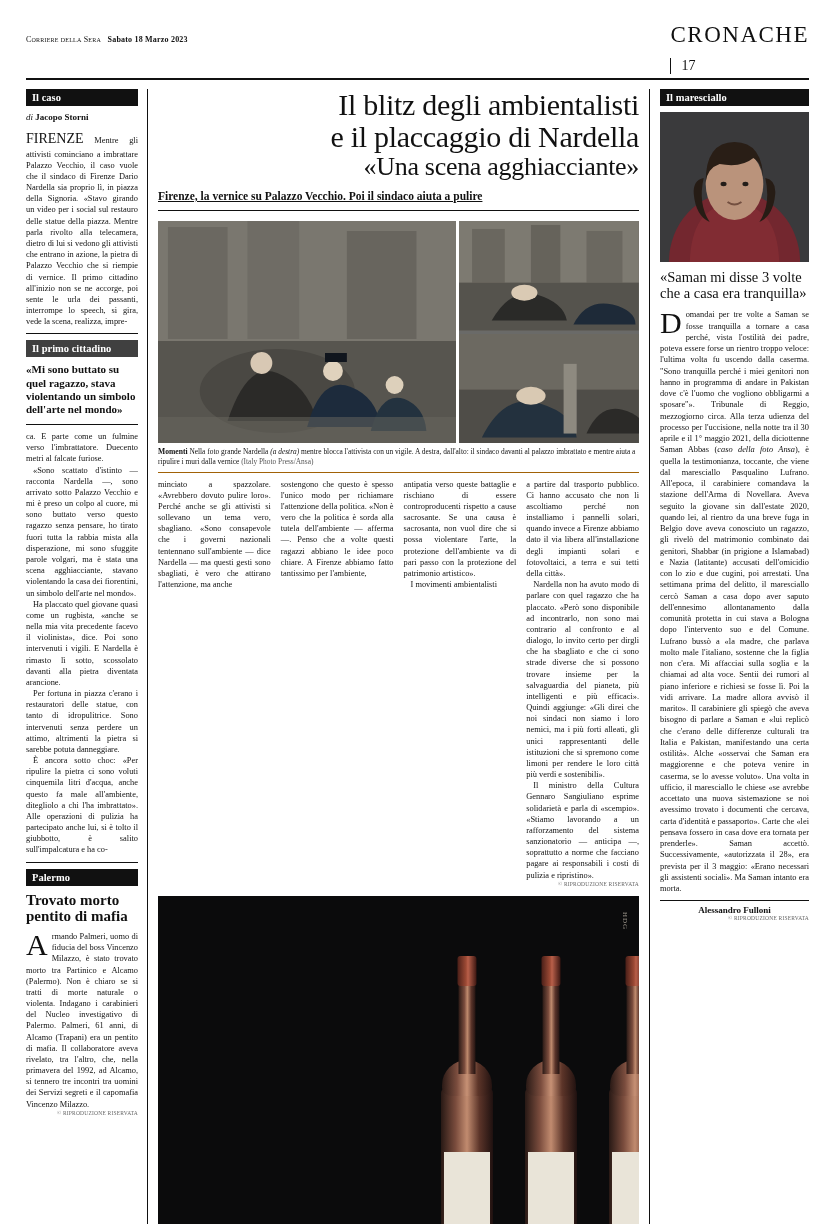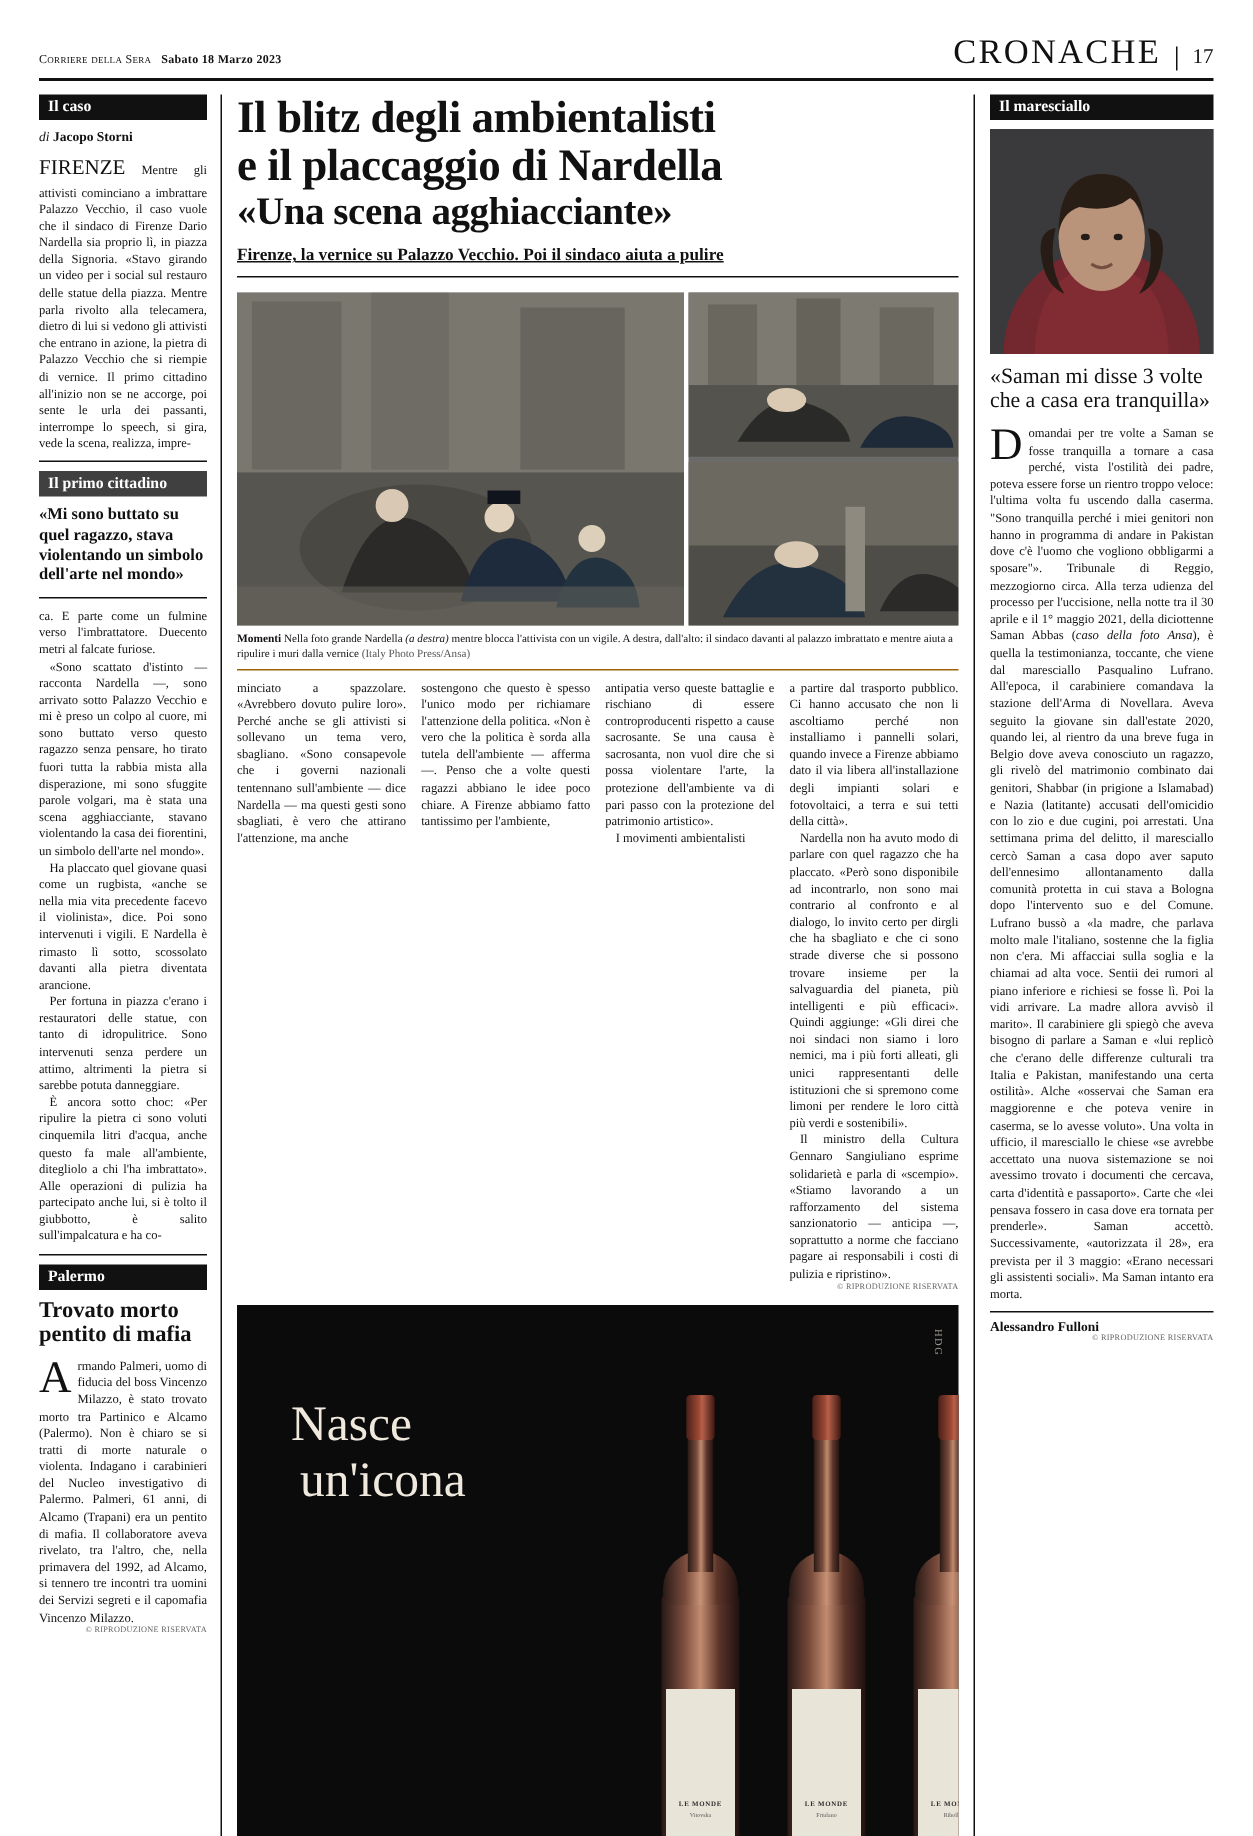--- a/index.html
+++ b/index.html
@@ -30,20 +30,21 @@
   .masthead-left {
     font-size: 8px;
     letter-spacing: .2px;
   }
   .masthead-left .paper { font-variant: small-caps; }
   .masthead-left .date { font-weight: bold; }
   .masthead-right {
     display:flex;
     align-items: baseline;
     gap: 10px;
+    flex-direction: column;
   }
   .section-name {
     font-size: 23px;
     letter-spacing: 1.5px;
     font-family: "Liberation Serif", serif;
   }
   .page-no {
     font-size: 14px;
     border-left: 1px solid #111;
     padding-left: 10px;
@@ -74,23 +75,24 @@
     font-size: 9px;
     font-style: italic;
     margin-bottom: 8px;
   }
   .byline b { font-style: normal; }
 
   
   .headline {
     font-size: 30px;
     line-height: 1.06;
-    font-weight: bold;
+    font-weight: normal;
     margin: 0 0 2px 0;
     letter-spacing: -0.3px;
+    text-align: right;
   }
   .headline .l3 { font-size: 26px; display:block; }
   .subhead {
     font-size: 11.5px;
     font-weight: bold;
     margin: 10px 0 10px 0;
     border-bottom: 1px solid #111;
     padding-bottom: 8px;
     text-decoration: underline;
   }
@@ -160,21 +162,21 @@
   .right-body p { margin:0; text-indent: 7px; }
   .right-body p:first-of-type { text-indent:0; }
   .dropcap {
     float:left;
     font-size: 30px;
     line-height: 24px;
     padding: 2px 4px 0 0;
     font-family: "Liberation Serif", serif;
   }
   .sign {
-    text-align:left;
+    text-align:center;
     font-weight:bold;
     font-size: 9px;
     border-top: 1px solid #111;
     margin-top: 6px;
     padding-top: 4px;
   }
   .repro {
     text-align:right;
     font-size: 5.5px;
     color:#666;
@@ -403,24 +405,20 @@
         <div class="body-text" style="flex:1">
           <p>a partire dal trasporto pubblico. Ci hanno accusato che non li ascoltiamo perché non installiamo i pannelli solari, quando invece a Firenze abbiamo dato il via libera all'installazione degli impianti solari e fotovoltaici, a terra e sui tetti della città».</p>
           <p>Nardella non ha avuto modo di parlare con quel ragazzo che ha placcato. «Però sono disponibile ad incontrarlo, non sono mai contrario al confronto e al dialogo, lo invito certo per dirgli che ha sbagliato e che ci sono strade diverse che si possono trovare insieme per la salvaguardia del pianeta, più intelligenti e più efficaci». Quindi aggiunge: «Gli direi che noi sindaci non siamo i loro nemici, ma i più forti alleati, gli unici rappresentanti delle istituzioni che si spremono come limoni per rendere le loro città più verdi e sostenibili».</p>
           <p>Il ministro della Cultura Gennaro Sangiuliano esprime solidarietà e parla di «scempio». «Stiamo lavorando a un rafforzamento del sistema sanzionatorio — anticipa —, soprattutto a norme che facciano pagare ai responsabili i costi di pulizia e ripristino».</p>
           <div class="repro">© RIPRODUZIONE RISERVATA</div>
         </div>
       </div>
 
       <div class="ad">
         <div class="ad-hdg">HDG</div>
-        <div class="ad-title">
-          <span>Nasce</span>
-          <span class="i2">un'icona</span>
-        </div>
 
         <div class="bottles">
           <div class="bottle">
             <div class="body"></div>
               <div class="shoulder"></div>
               <div class="neck"></div>
               <div class="cap"></div>
             <div class="label">
 
               <div class="lg">LE MONDE</div>

